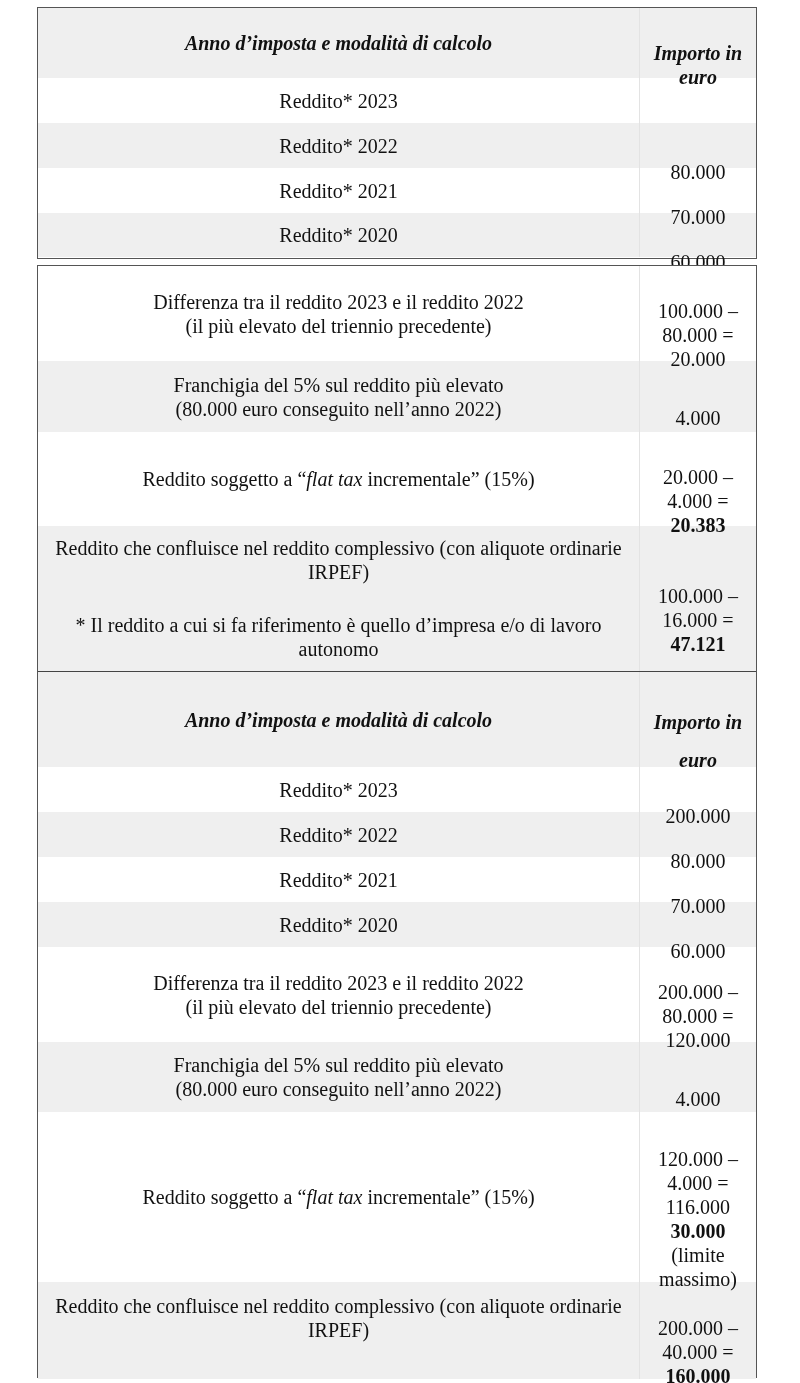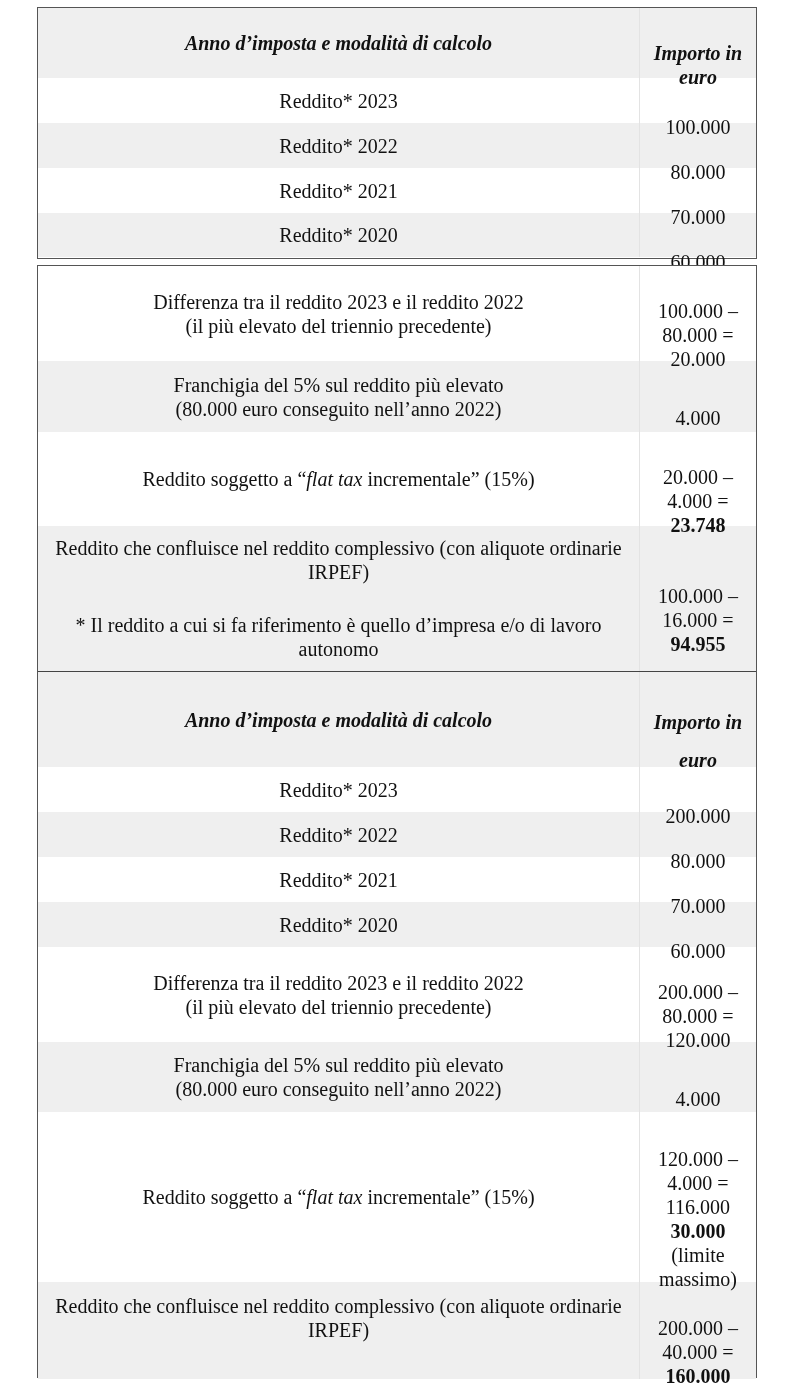--- a/index.html
+++ b/index.html
@@ -21,21 +21,20 @@
 </head>
 <body>
 
 <div class="tbl" id="t1">
   <div class="row grey" style="height:70px">
     <div class="c1 hdr">Anno d’imposta e modalità di calcolo</div>
     <div class="c2 hdr">Importo in euro</div>
   </div>
   <div class="row white" style="height:45px">
     <div class="c1">Reddito* 2023</div>
-    <div class="c2">100.000</div>
   </div>
   <div class="row grey" style="height:45px">
     <div class="c1">Reddito* 2022</div>
     <div class="c2">80.000</div>
   </div>
   <div class="row white" style="height:45px">
     <div class="c1">Reddito* 2021</div>
     <div class="c2">70.000</div>
   </div>
   <div class="row grey" style="height:44px">
@@ -73,37 +72,37 @@
   </div>
 
   <div class="row white" style="height:94px">
     <div class="c1">
       <span><span>Reddito soggetto a “</span><i>flat tax</i><span> incrementale” (15%)</span></span>
     </div>
     <div class="c2">
       <div class="col">
         <span>20.000 –</span>
         <span>4.000 =</span>
-        <span class="b">23.748</span>
+        <span class="b">20.383</span>
       </div>
     </div>
   </div>
 
   <div class="row grey" style="height:145px">
     <div class="c1">
       <div class="col">
         <span>Reddito che confluisce nel reddito complessivo (con aliquote ordinarie IRPEF)</span>
         <span class="note">* Il reddito a cui si fa riferimento è quello d’impresa e/o di lavoro autonomo</span>
       </div>
     </div>
     <div class="c2">
       <div class="col">
         <span>100.000 –</span>
         <span>16.000 =</span>
-        <span class="b">94.955</span>
+        <span class="b">47.121</span>
       </div>
     </div>
   </div>
 
   <div class="row grey sep" style="height:96px">
     <div class="c1 hdr">Anno d’imposta e modalità di calcolo</div>
     <div class="c2 hdr" style="line-height:38px">Importo in euro</div>
   </div>
   <div class="row white" style="height:45px">
     <div class="c1">Reddito* 2023</div>

